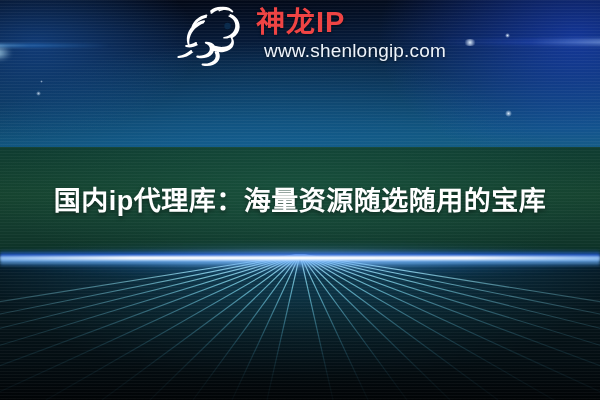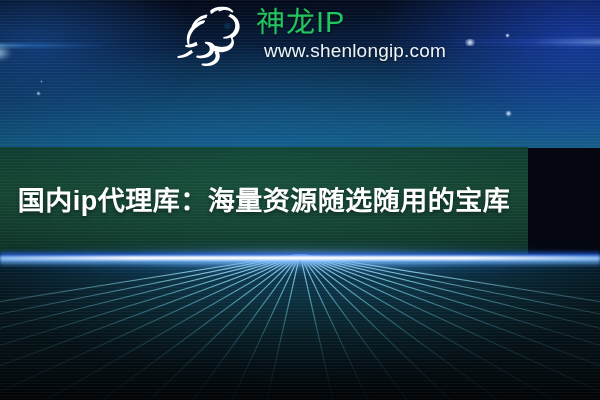--- a/index.html
+++ b/index.html
@@ -48,32 +48,32 @@
   .spark.b{left:505px;top:33px;width:5px;height:5px;}
   .spark.c{left:505px;top:110px;width:7px;height:7px;}
   .spark.d{left:36px;top:91px;width:5px;height:5px;opacity:.8;}
   .spark.e{left:40px;top:80px;width:3px;height:3px;opacity:.6;}
 
   
   #logo{position:absolute;left:176px;top:4px;width:260px;height:68px;display:flex;align-items:flex-start;}
   #dragon-mark{width:74px;height:66px;flex:0 0 74px;margin-top:1px;}
   #logo-text{margin-left:6px;padding-top:2px;}
   #brand-cn{
-    font-size:29px;line-height:33px;color:#22c55e;letter-spacing:1px;font-weight:400;
+    font-size:29px;line-height:33px;color:#ef4444;letter-spacing:1px;font-weight:700;
     text-shadow:0 1px 3px rgba(0,0,0,.5);
   }
   #brand-url{
     font-size:19px;line-height:22px;color:#eef4fb;letter-spacing:.2px;margin-top:1px;
     text-shadow:0 1px 3px rgba(0,0,0,.55);
     margin-left:8px;
   }
 
   
   #band{
-    position:absolute;left:0;top:147px;width:528px;height:107px;
+    position:absolute;left:0;top:147px;width:600px;height:107px;
     background:
       radial-gradient(ellipse 420px 120px at 50% 40%, rgba(26,90,70,.55) 0%, rgba(12,52,40,0) 75%),
       linear-gradient(180deg,#0f3c31 0%,#16432f 45%,#123a2d 75%,#0d3126 100%);
     display:flex;align-items:center;justify-content:center;
   }
   #band::after{
     content:"";position:absolute;inset:0;
     background:repeating-linear-gradient(to bottom,rgba(255,255,255,.035) 0px,rgba(255,255,255,.035) 1px,rgba(0,0,0,0) 1px,rgba(0,0,0,0) 3px);
     pointer-events:none;
   }

